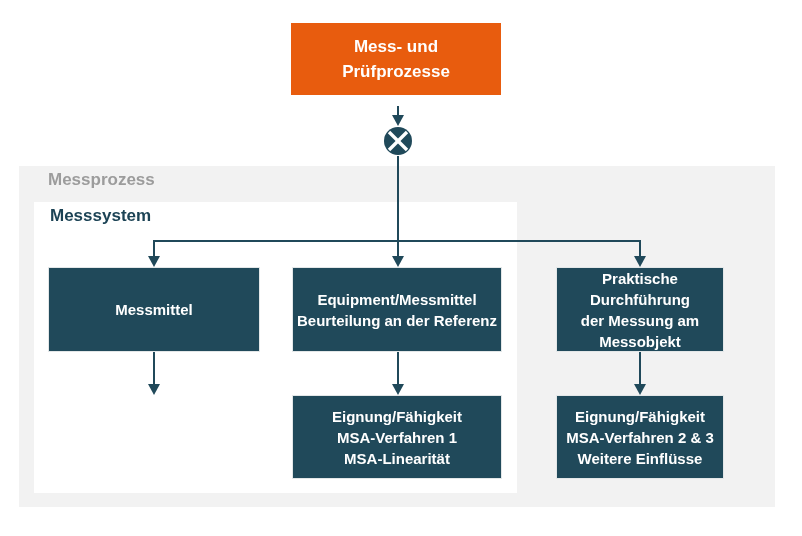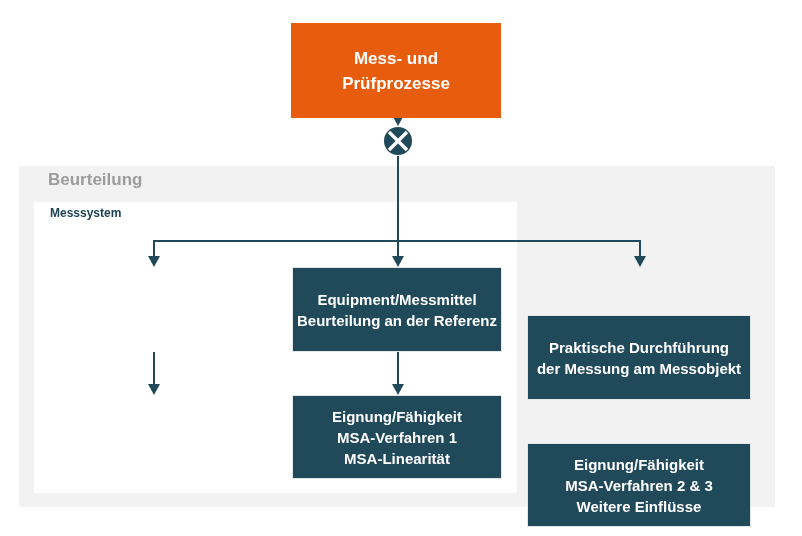--- a/index.html
+++ b/index.html
@@ -11,55 +11,55 @@
   html,body{margin:0;padding:0;background:#fff;}
   .canvas{
     position:relative;width:802px;height:536px;background:#ffffff;overflow:hidden;
     font-family:"Liberation Sans","DejaVu Sans",sans-serif;
   }
   .abs{position:absolute;}
   
   .outer-panel{left:19px;top:166px;width:756px;height:341px;background:var(--panel);}
   .inner-panel{left:34px;top:202px;width:483px;height:291px;background:#ffffff;}
   .outer-label{left:48px;top:170px;font-size:17px;font-weight:700;color:#9C9C9C;}
-  .inner-label{left:50px;top:206px;font-size:12px;font-weight:700;color:#1C4355;}
+  .inner-label{left:50px;top:206px;font-size:17px;font-weight:700;color:#1C4355;}
   
   .node{
     background:var(--teal);color:#ffffff;font-weight:700;font-size:15px;line-height:21px;
     display:flex;align-items:center;justify-content:center;text-align:center;
     white-space:pre-line;box-sizing:border-box;border:1px solid #e3e7e8;
   }
   .top-node{
-    left:291px;top:23px;width:210px;height:95px;background:var(--orange);border:none;
+    left:291px;top:23px;width:210px;height:72px;background:var(--orange);border:none;
     color:#fff;font-weight:700;font-size:17px;line-height:25px;
     display:flex;align-items:center;justify-content:center;text-align:center;white-space:pre-line;
   }
   .b-r1{top:267px;height:85px;}
   .b-r2{top:395px;height:84px;}
   .col1{left:48px;width:212px;}
   .col2{left:292px;width:210px;}
-  .col3{left:527px;width:224px;margin-top:48px;}
+  .col3{left:556px;width:168px;}
   
   .vline{width:2px;background:var(--line);}
   .hline{height:2px;background:var(--line);}
   .arrow{
     width:0;height:0;
     border-left:6px solid transparent;border-right:6px solid transparent;
     border-top:11px solid var(--line);
   }
   .junction{left:383px;top:126px;width:30px;height:30px;}
 </style>
 </head>
 <body>
 
 <div class="canvas">
 
   <div class="abs outer-panel"></div>
   <div class="abs inner-panel"></div>
-  <div class="abs outer-label">Beurteilung</div>
+  <div class="abs outer-label">Messprozess</div>
   <div class="abs inner-label">Messsystem</div>
 
   <div class="abs vline" style="left:397px;top:106px;height:10px;"></div>
   <div class="abs arrow" style="left:392px;top:115px;"></div>
 
   <div class="abs junction">
     <svg width="30" height="30" viewBox="0 0 30 30">
       <circle cx="15" cy="15" r="14" fill="#20495A"></circle>
       <line x1="6" y1="6" x2="24" y2="24" stroke="#ffffff" stroke-width="3.4"></line>
       <line x1="24" y1="6" x2="6" y2="24" stroke="#ffffff" stroke-width="3.4"></line>
@@ -78,20 +78,21 @@
   <div class="abs vline" style="left:153px;top:352px;height:32px;"></div>
   <div class="abs arrow" style="left:148px;top:384px;"></div>
   <div class="abs vline" style="left:397px;top:352px;height:32px;"></div>
   <div class="abs arrow" style="left:392px;top:384px;"></div>
   <div class="abs vline" style="left:639px;top:352px;height:32px;"></div>
   <div class="abs arrow" style="left:634px;top:384px;"></div>
 
   <div class="abs top-node">Mess- und
 Prüfprozesse</div>
 
+  <div class="abs node b-r1 col1">Messmittel</div>
   <div class="abs node b-r1 col2">Equipment/Messmittel
 Beurteilung an der Referenz</div>
   <div class="abs node b-r1 col3">Praktische Durchführung
 der Messung am Messobjekt</div>
 
   <div class="abs node b-r2 col2">Eignung/Fähigkeit
 MSA-Verfahren 1
 MSA-Linearität</div>
   <div class="abs node b-r2 col3">Eignung/Fähigkeit
 MSA-Verfahren 2 &amp; 3

